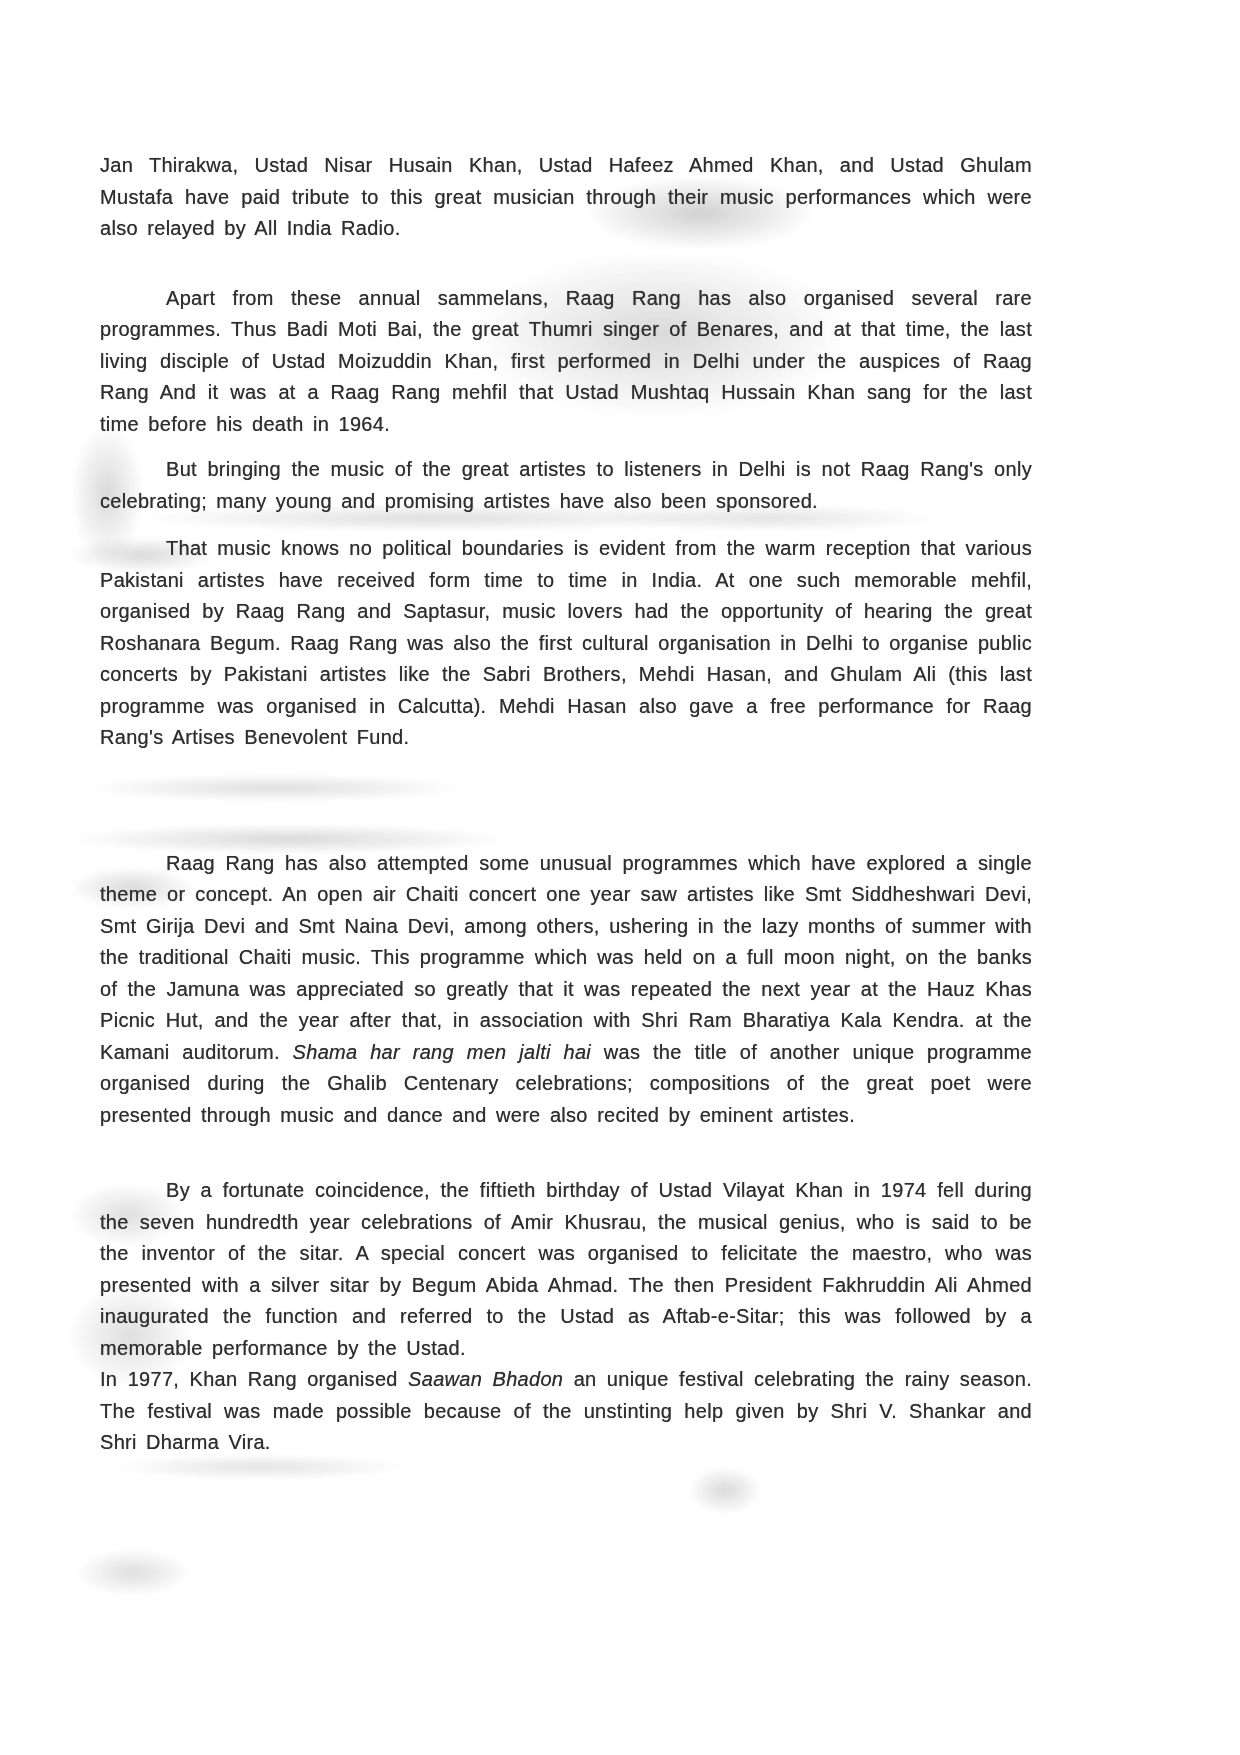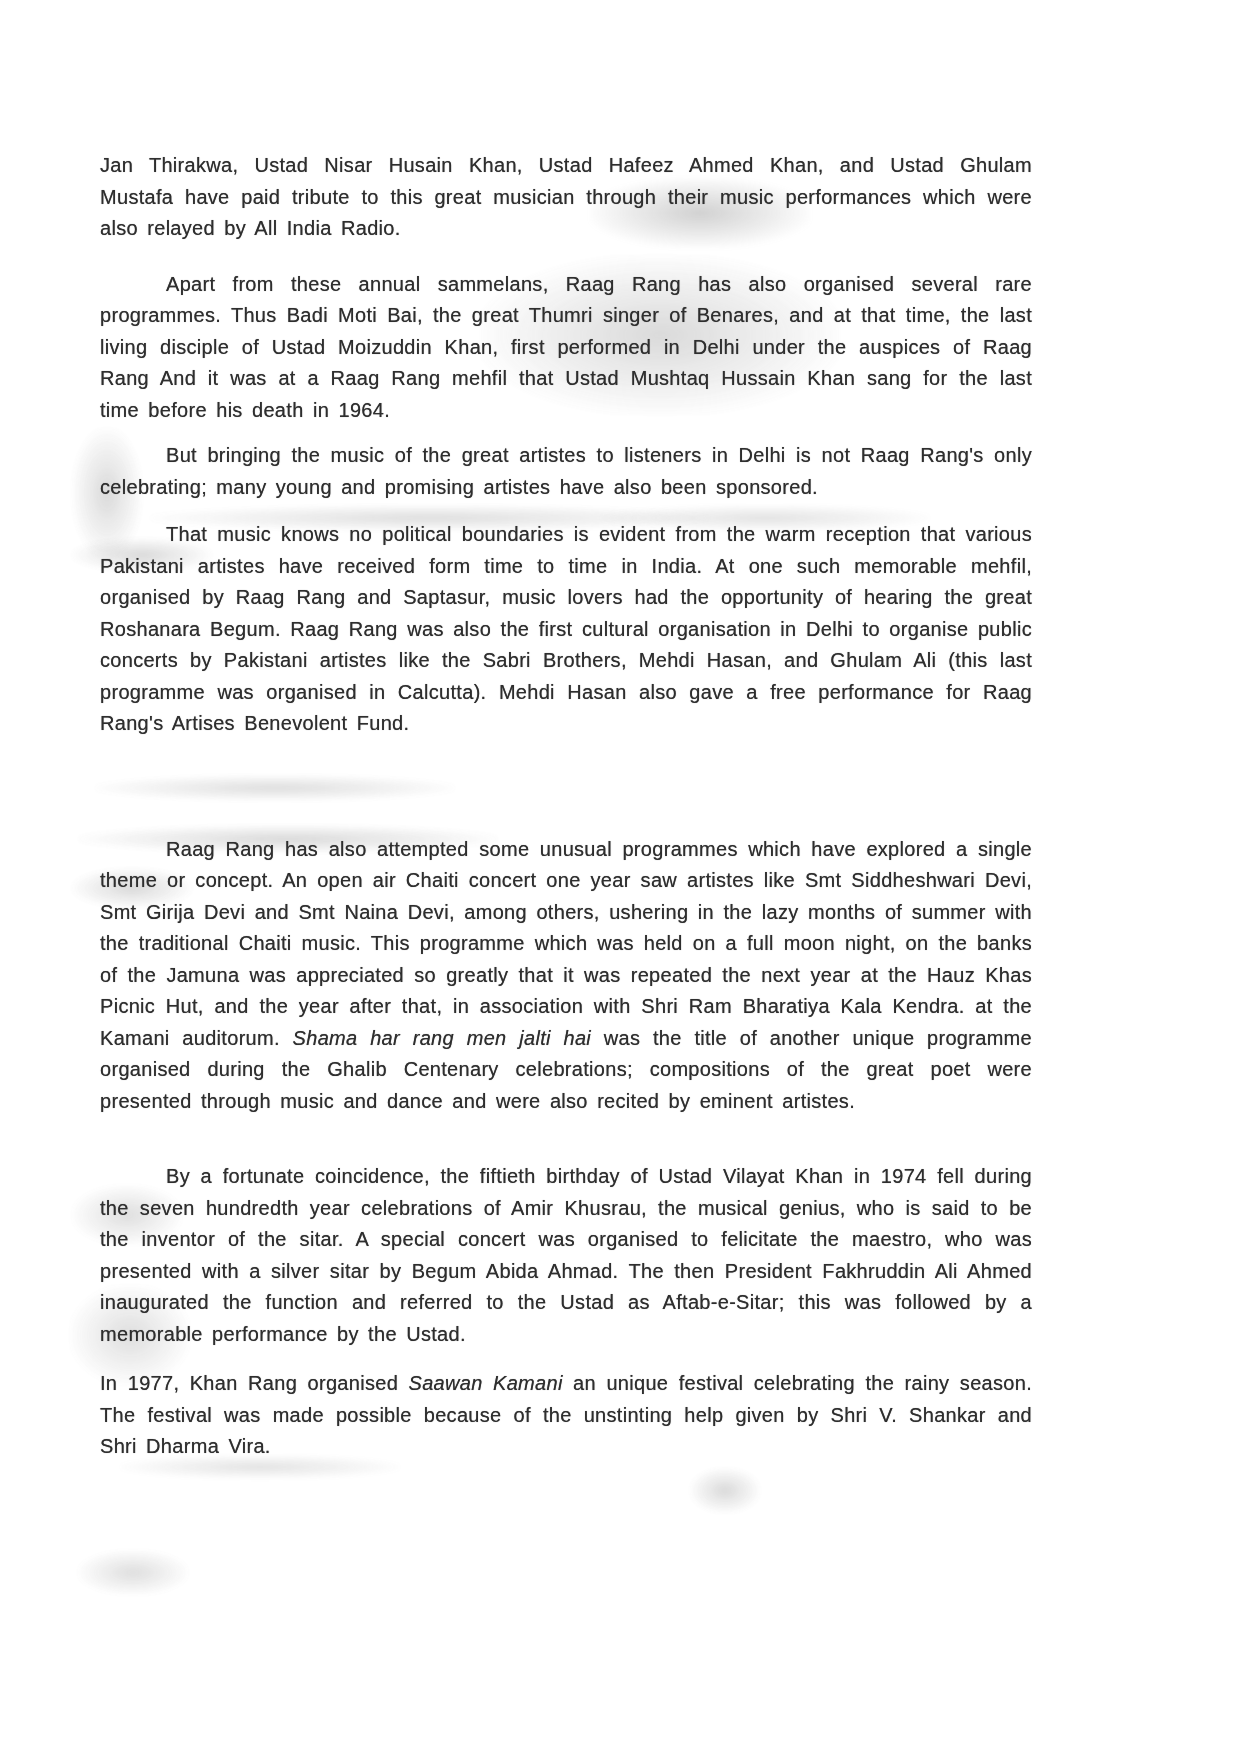--- a/index.html
+++ b/index.html
@@ -29,26 +29,26 @@
     text-align-last: left;
     text-shadow: 0 0 0.7px rgba(40,40,40,0.75);
     filter: blur(0.22px);
   }
   .textblock p {
     margin: 0;
     padding: 0;
   }
   .textblock p.indent { text-indent: 66px; }
   
-  .textblock p:nth-of-type(1) { margin-bottom: 24px; }
+  .textblock p:nth-of-type(1) { margin-bottom: 38px; }
   .textblock p:nth-of-type(2) { margin-bottom: 14px;  }
   .textblock p:nth-of-type(3) { margin-bottom: 16px; }
   .textblock p:nth-of-type(4) { margin-bottom: 94px; }
   .textblock p:nth-of-type(5) { margin-bottom: 44px; }
-  .textblock p:nth-of-type(6) { margin-bottom: 18px; }
+  .textblock p:nth-of-type(6) { }
   .textblock .it { font-style: italic; }
   
   .smudge {
     position: absolute;
     pointer-events: none;
     background: radial-gradient(ellipse at center, rgba(90,90,90,0.28) 0%, rgba(120,120,120,0.14) 45%, rgba(160,160,160,0.0) 75%);
     filter: blur(2px);
   }
   .sm1  { left: 590px; top: 178px;  width: 220px; height: 70px;  }
   .sm2  { left: 480px; top: 255px;  width: 360px; height: 160px; opacity: .8; }
@@ -85,15 +85,15 @@
   <div class="smudge sm13"></div>
   <div class="smudge sm14"></div>
 
   <div class="textblock">
       <p><span>Jan Thirakwa, Ustad Nisar  Husain Khan,   Ustad Hafeez   Ahmed Khan, and Ustad Ghulam Mustafa have  paid  tribute  to  this  great  musician  through  their  music performances  which were also relayed  by  All  India Radio.</span></p>
       <p class="indent"><span>Apart  from these annual  sammelans,  Raag Rang  has  also  organised  several rare programmes.   Thus Badi Moti Bai, the great Thumri singer  of  Benares, and at that time, the last living disciple of Ustad  Moizuddin  Khan,  first  performed  in  Delhi under the   auspices of Raag Rang   And it was at a  Raag Rang   mehfil  that   Ustad Mushtaq Hussain  Khan  sang  for  the last time before his  death in 1964.</span></p>
       <p class="indent"><span>But bringing the music of  the  great artistes  to  listeners  in  Delhi  is  not  Raag Rang's  only  celebrating;  many  young  and promising  artistes  have  also  been sponsored.</span></p>
       <p class="indent"><span>That music knows no political boundaries is evident from  the  warm  reception that various Pakistani artistes have received form time to time in India.  At  one such memorable mehfil,  organised by  Raag  Rang  and  Saptasur,  music  lovers had the opportunity of hearing the  great  Roshanara  Begum.  Raag Rang  was  also  the  first cultural organisation in Delhi to  organise public  concerts  by  Pakistani  artistes  like the Sabri Brothers, Mehdi Hasan, and Ghulam Ali (this last programme  was  organised in Calcutta).  Mehdi  Hasan also  gave a free  performance  for Raag  Rang's  Artises Benevolent Fund.</span></p>
       <p class="indent"><span>Raag  Rang  has  also attempted some unusual programmes which have explored a single  theme  or  concept.  An  open  air  Chaiti  concert one  year  saw  artistes  like Smt Siddheshwari Devi, Smt Girija Devi and  Smt  Naina Devi,  among  others,  ushering in the lazy months of summer  with the  traditional  Chaiti  music.   This  programme which was held on a full moon  night, on  the  banks of the Jamuna  was  appreciated  so greatly  that it was  repeated  the  next  year at the  Hauz  Khas  Picnic Hut,  and  the year after  that,  in  association  with  Shri  Ram  Bharatiya  Kala  Kendra.  at  the  Kamani auditorum. </span><span class="it">Shama har  rang men jalti hai</span><span> was the title of  another  unique  programme organised during the Ghalib Centenary celebrations;  compositions of  the  great  poet were presented through  music  and dance  and  were  also  recited  by  eminent  artistes.</span></p>
       <p class="indent"><span>By a fortunate coincidence,  the  fiftieth  birthday  of  Ustad Vilayat Khan  in 1974 fell  during  the  seven  hundredth  year  celebrations  of  Amir  Khusrau,  the  musical genius, who is said to be the inventor of the sitar.  A  special  concert  was  organised to felicitate the maestro, who was presented  with a silver sitar   by  Begum  Abida  Ahmad. The  then  President  Fakhruddin  Ali  Ahmed  inaugurated  the  function  and   referred  to the  Ustad as  Aftab-e-Sitar;  this  was  followed  by  a  memorable  performance  by  the Ustad.</span></p>
-      <p><span>In  1977,  Khan  Rang  organised  </span><span class="it">Saawan  Kamani</span><span>  an  unique  festival   celebrating the  rainy   season.   The  festival  was  made  possible  because  of   the  unstinting  help given  by  Shri  V.  Shankar  and  Shri  Dharma  Vira.</span></p>
+      <p><span>In  1977,  Khan  Rang  organised  </span><span class="it">Saawan  Bhadon</span><span>  an  unique  festival   celebrating the  rainy   season.   The  festival  was  made  possible  because  of   the  unstinting  help given  by  Shri  V.  Shankar  and  Shri  Dharma  Vira.</span></p>
     </div>
 </div>
 
 </body></html>

